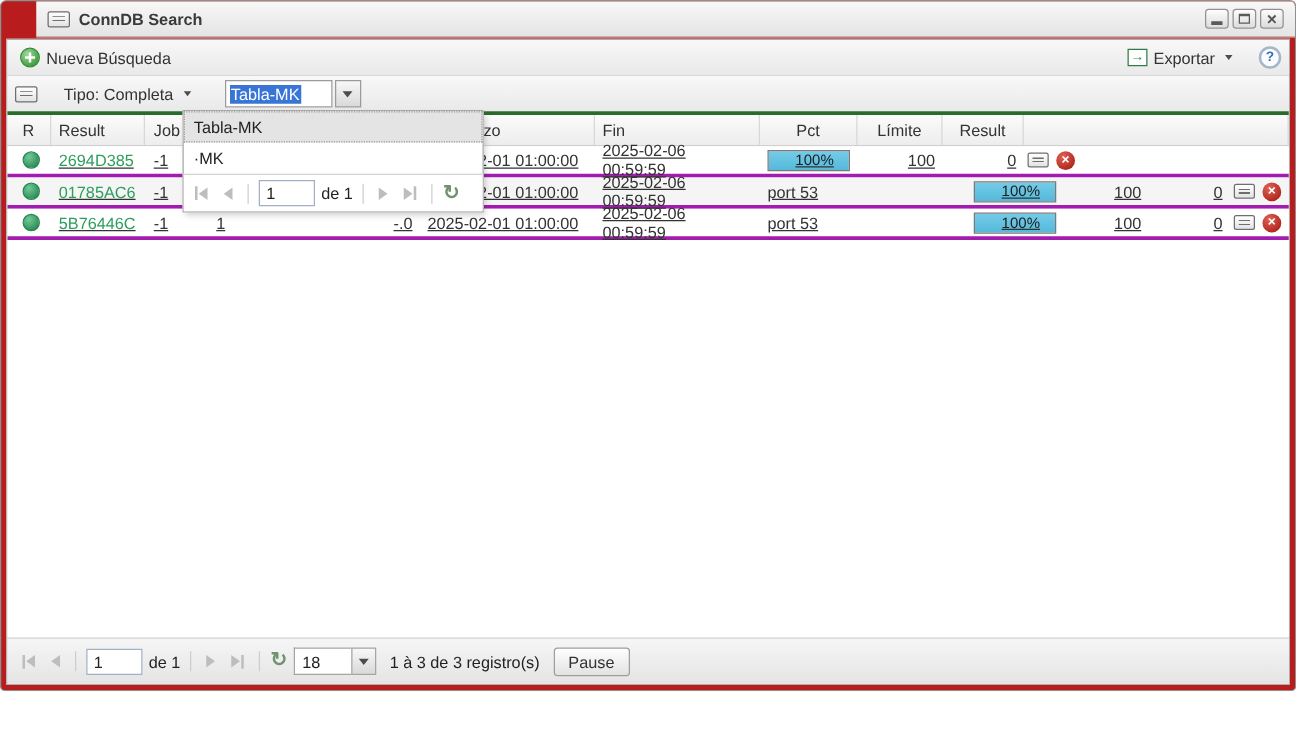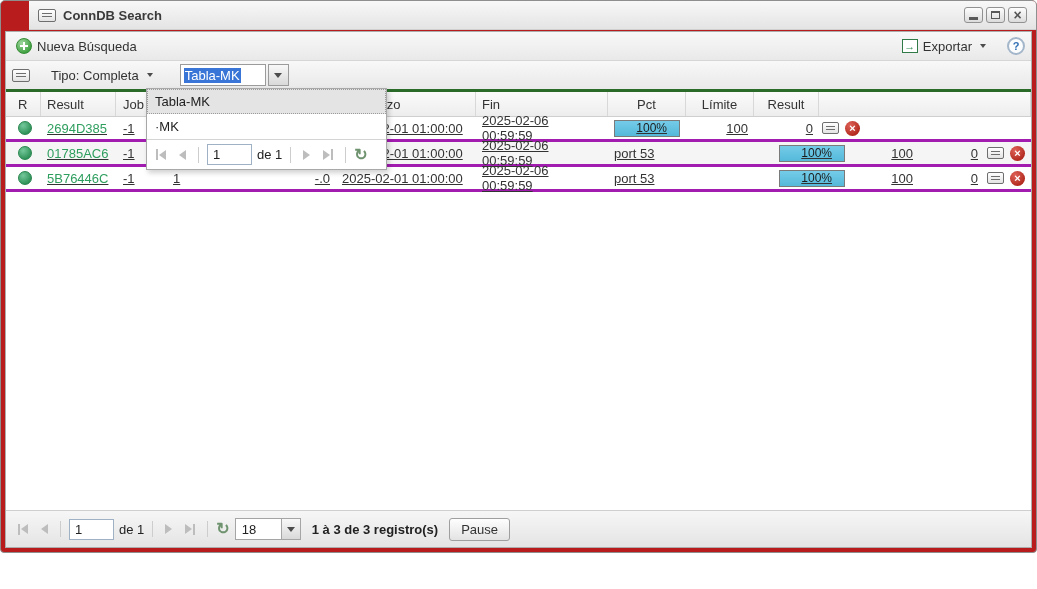--- a/index.html
+++ b/index.html
@@ -120,21 +120,21 @@
   .oflbl { color:#222; }
 
   .combo2 { display:flex; align-items:flex-start; cursor:pointer; }
   .combo2-field { height:22px; border:1px solid #a5a5a5; border-right:none; background:#fff;
                   display:flex; align-items:center; padding:0 6px; color:#222; }
   .combo2-btn { width:20px; height:22px; border:1px solid #a5a5a5;
                 background:linear-gradient(#f8f8f8,#d9d9d9); display:flex; align-items:center;
                 justify-content:center; }
   .w-pagesize { width:46px; }
   .w-filter { width:152px; }
-  .records { font-weight:bold; color:#222; margin-left:6px; }
+  .records { font-weight:normal; color:#222; margin-left:6px; }
   .btn-pause { margin-left:6px; padding:3px 11px; border:1px solid #9f9f9f; border-radius:3px;
                background:linear-gradient(#fefefe,#e3e3e3); font:13px "Liberation Sans", sans-serif;
                color:#333; cursor:pointer; }
   .right-group { margin-left:auto; display:flex; align-items:center; gap:6px; }
   .search-input { width:172px; height:22px; border:1px solid #a5a5a5; padding:0 5px;
                   font:13px "Liberation Sans", sans-serif; }
   .mag { position:relative; width:21px; height:20px; cursor:pointer; }
   .mag::before { content:""; position:absolute; left:1px; top:1px; width:12px; height:12px;
                  border:3px solid #3573b7; border-radius:50%;
                  background:radial-gradient(circle at 35% 35%, #eaf4fb, #9cc6e8); }

